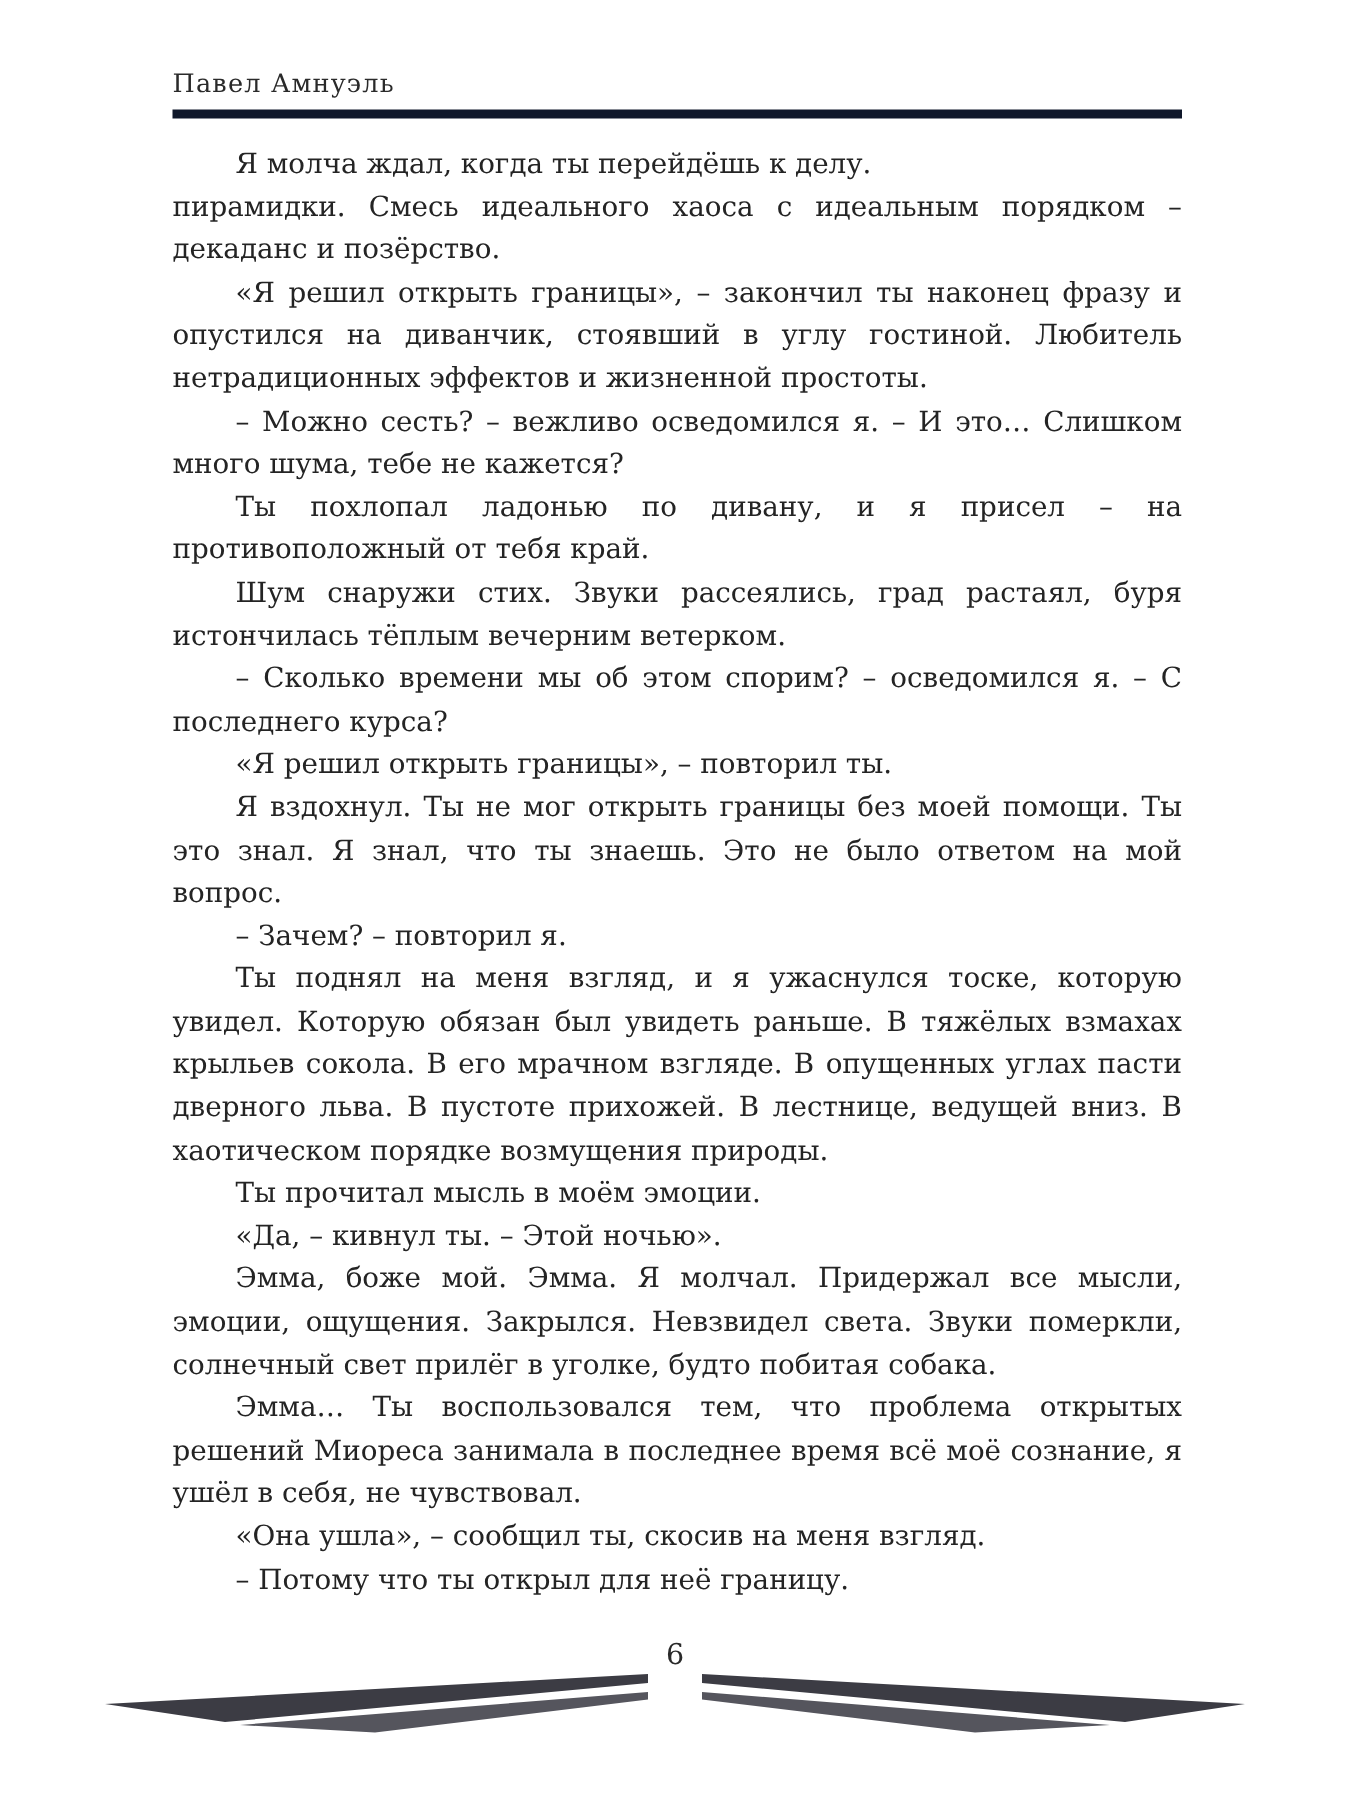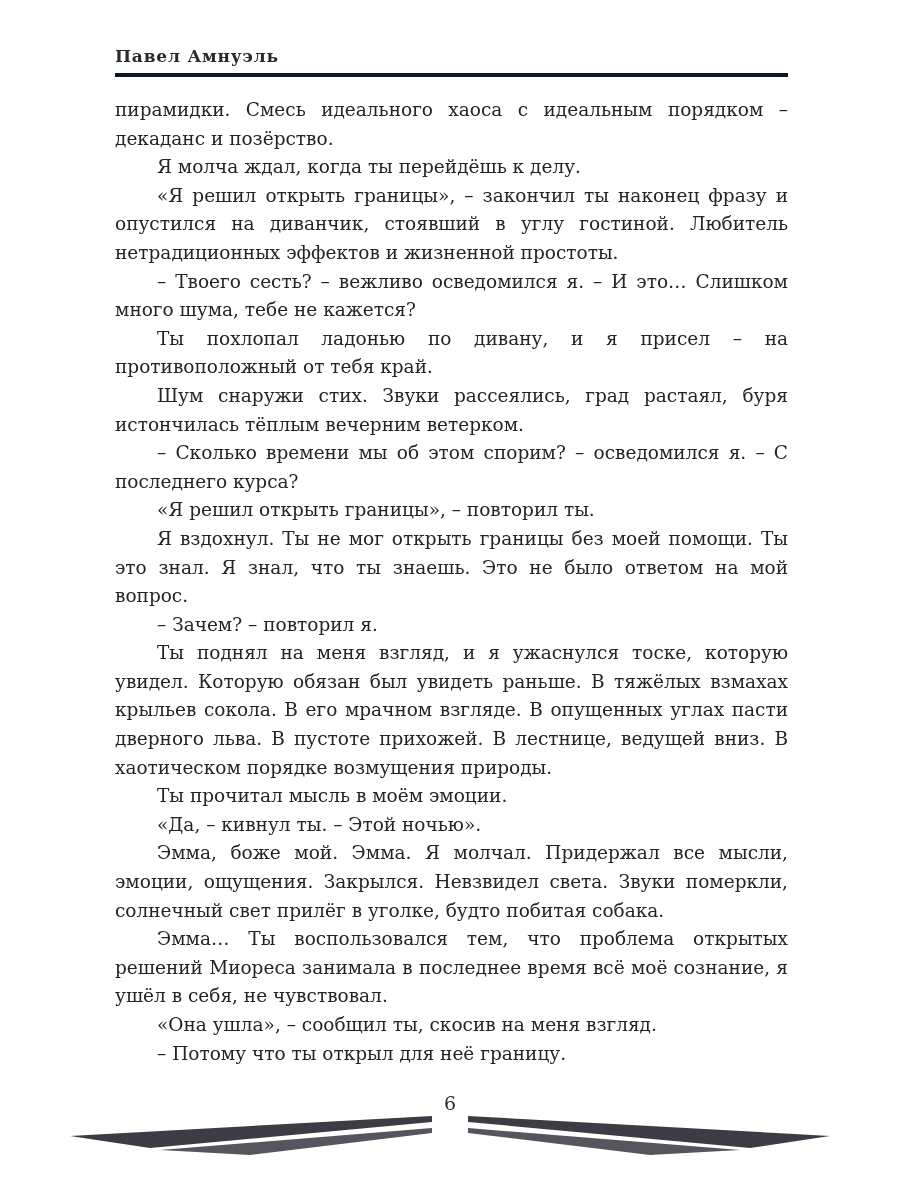--- a/index.html
+++ b/index.html
@@ -19,23 +19,23 @@
     position: absolute;
     inset: 0;
     background: #ffffff;
   }
   .header {
     position: absolute;
     top: 46px;
     left: 115px;
     right: 112px;
     padding-bottom: 7px;
-    border-bottom: 4px solid #0f172a;
+    border-bottom: 6px solid #0f172a;
     font-size: 17px;
-    font-weight: 700;
+    font-weight: 400;
     letter-spacing: 0.8px;
     color: #2a2a2a;
   }
   .body-text {
     position: absolute;
     top: 96px;
     left: 115px;
     right: 112px;
     font-size: 18.5px;
     line-height: 28.6px;
@@ -66,24 +66,24 @@
   }
 </style>
 </head>
 <body>
 
 <div class="page">
 
   <div class="header">Павел Амнуэль</div>
 
   <div class="body-text">
+      <p class="para indent">Я молча ждал, когда ты перейдёшь к делу.</p>
       <p class="para">пирамидки. Смесь идеального хаоса с идеальным порядком – декаданс и позёрство.</p>
-      <p class="para indent">Я молча ждал, когда ты перейдёшь к делу.</p>
       <p class="para indent">«Я решил открыть границы», – закончил ты наконец фразу и опустился на диванчик, стоявший в углу гостиной. Любитель нетрадиционных эффектов и жизненной простоты.</p>
-      <p class="para indent">– Твоего сесть? – вежливо осведомился я. – И это… Слишком много шума, тебе не кажется?</p>
+      <p class="para indent">– Можно сесть? – вежливо осведомился я. – И это… Слишком много шума, тебе не кажется?</p>
       <p class="para indent">Ты похлопал ладонью по дивану, и я присел – на противоположный от тебя край.</p>
       <p class="para indent">Шум снаружи стих. Звуки рассеялись, град растаял, буря истончилась тёплым вечерним ветерком.</p>
       <p class="para indent">– Сколько времени мы об этом спорим? – осведомился я. – С последнего курса?</p>
       <p class="para indent">«Я решил открыть границы», – повторил ты.</p>
       <p class="para indent">Я вздохнул. Ты не мог открыть границы без моей помощи. Ты это знал. Я знал, что ты знаешь. Это не было ответом на мой вопрос.</p>
       <p class="para indent">– Зачем? – повторил я.</p>
       <p class="para indent">Ты поднял на меня взгляд, и я ужаснулся тоске, которую увидел. Которую обязан был увидеть раньше. В тяжёлых взмахах крыльев сокола. В его мрачном взгляде. В опущенных углах пасти дверного льва. В пустоте прихожей. В лестнице, ведущей вниз. В хаотическом порядке возмущения природы.</p>
       <p class="para indent">Ты прочитал мысль в моём эмоции.</p>
       <p class="para indent">«Да, – кивнул ты. – Этой ночью».</p>
       <p class="para indent">Эмма, боже мой. Эмма. Я молчал. Придержал все мысли, эмоции, ощущения. Закрылся. Невзвидел света. Звуки померкли, солнечный свет прилёг в уголке, будто побитая собака.</p>

